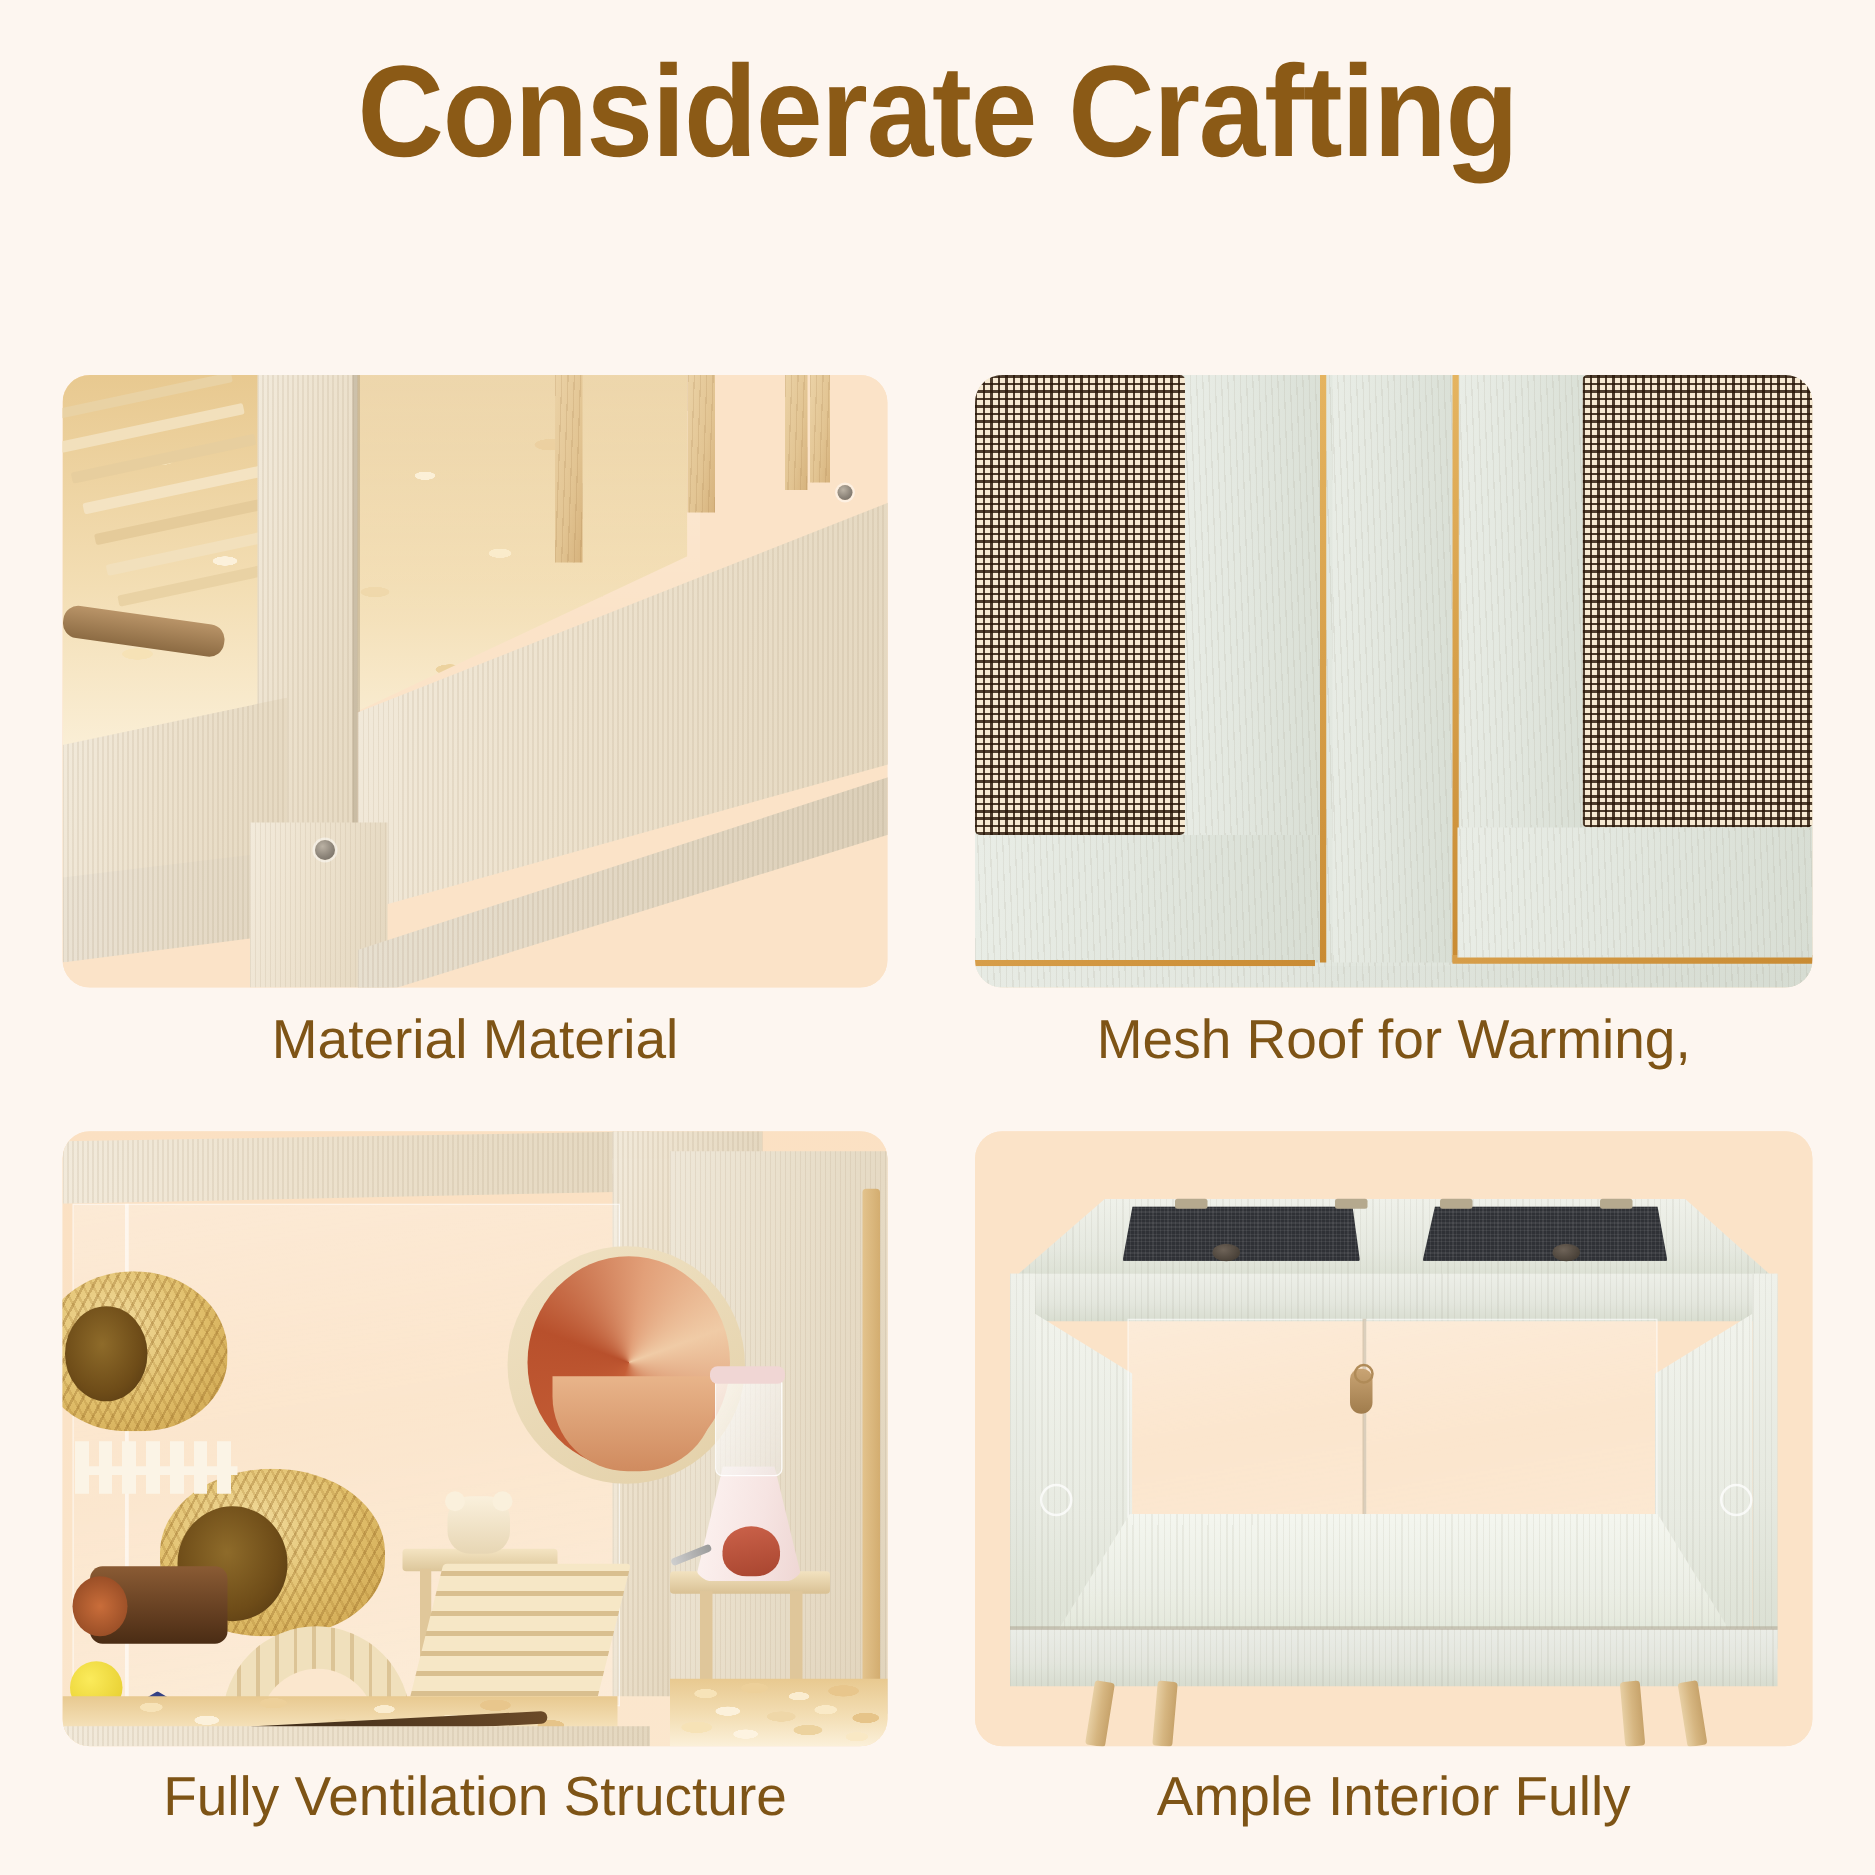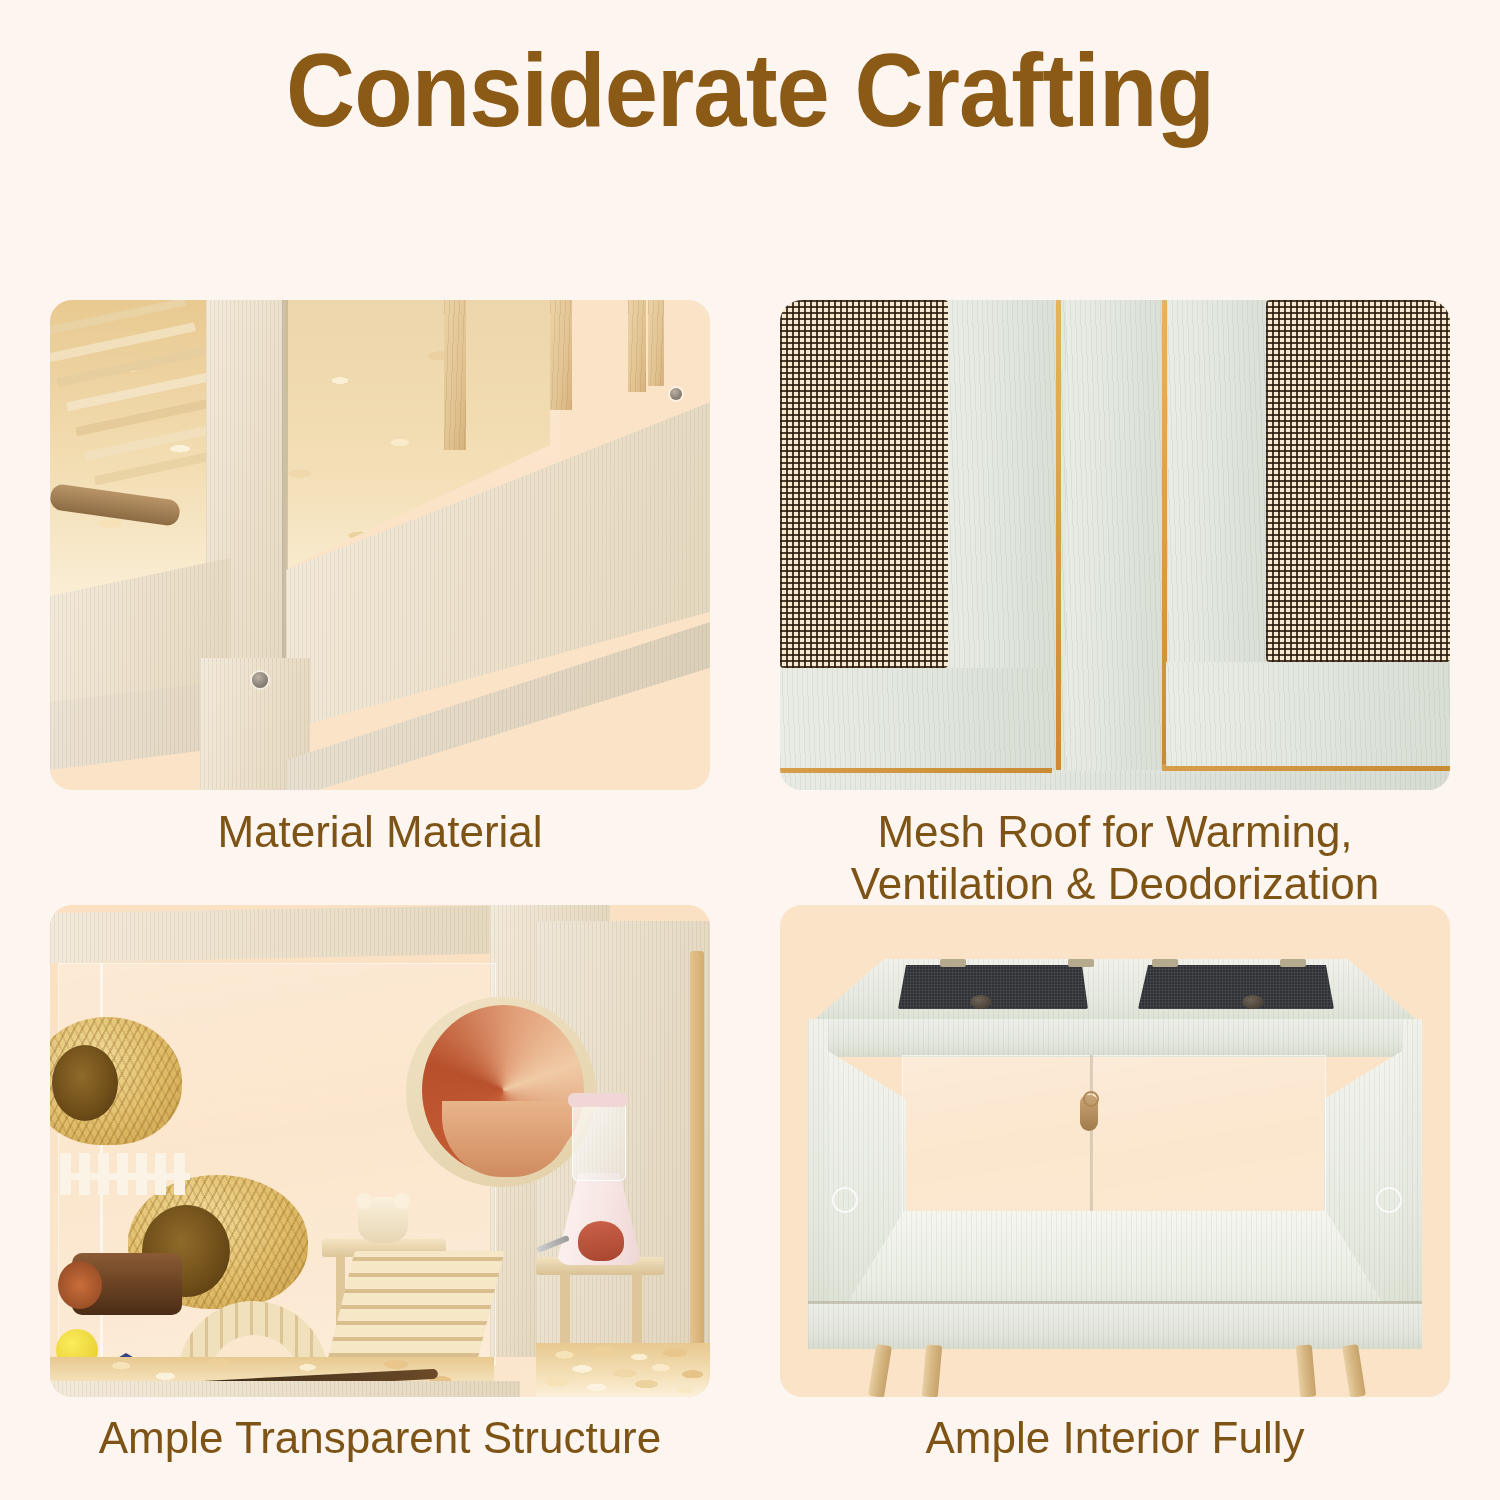--- a/index.html
+++ b/index.html
@@ -397,24 +397,23 @@
     <div class="leg" style="left:518px;top:440px;width:16px;height:52px;transform:rotate(-5deg);"></div>
     <div class="leg" style="left:566px;top:440px;width:16px;height:52px;transform:rotate(-9deg);"></div>
   </div>
 
   <div class="caption" id="cap-tl">
     <span>Material Material</span>
   </div>
 
   <div class="caption" id="cap-tr">
     <span>Mesh Roof for Warming,</span>
-    <span class="l2">Ventilation &amp; Deodorization</span>
   </div>
 
   <div class="caption" id="cap-bl">
-    <span>Ample Transparent Structure</span>
+    <span>Fully Ventilation Structure</span>
   </div>
 
   <div class="caption" id="cap-br">
     <span>Ample Interior Fully</span>
   </div>
 
 </div>
 
 </body></html>

